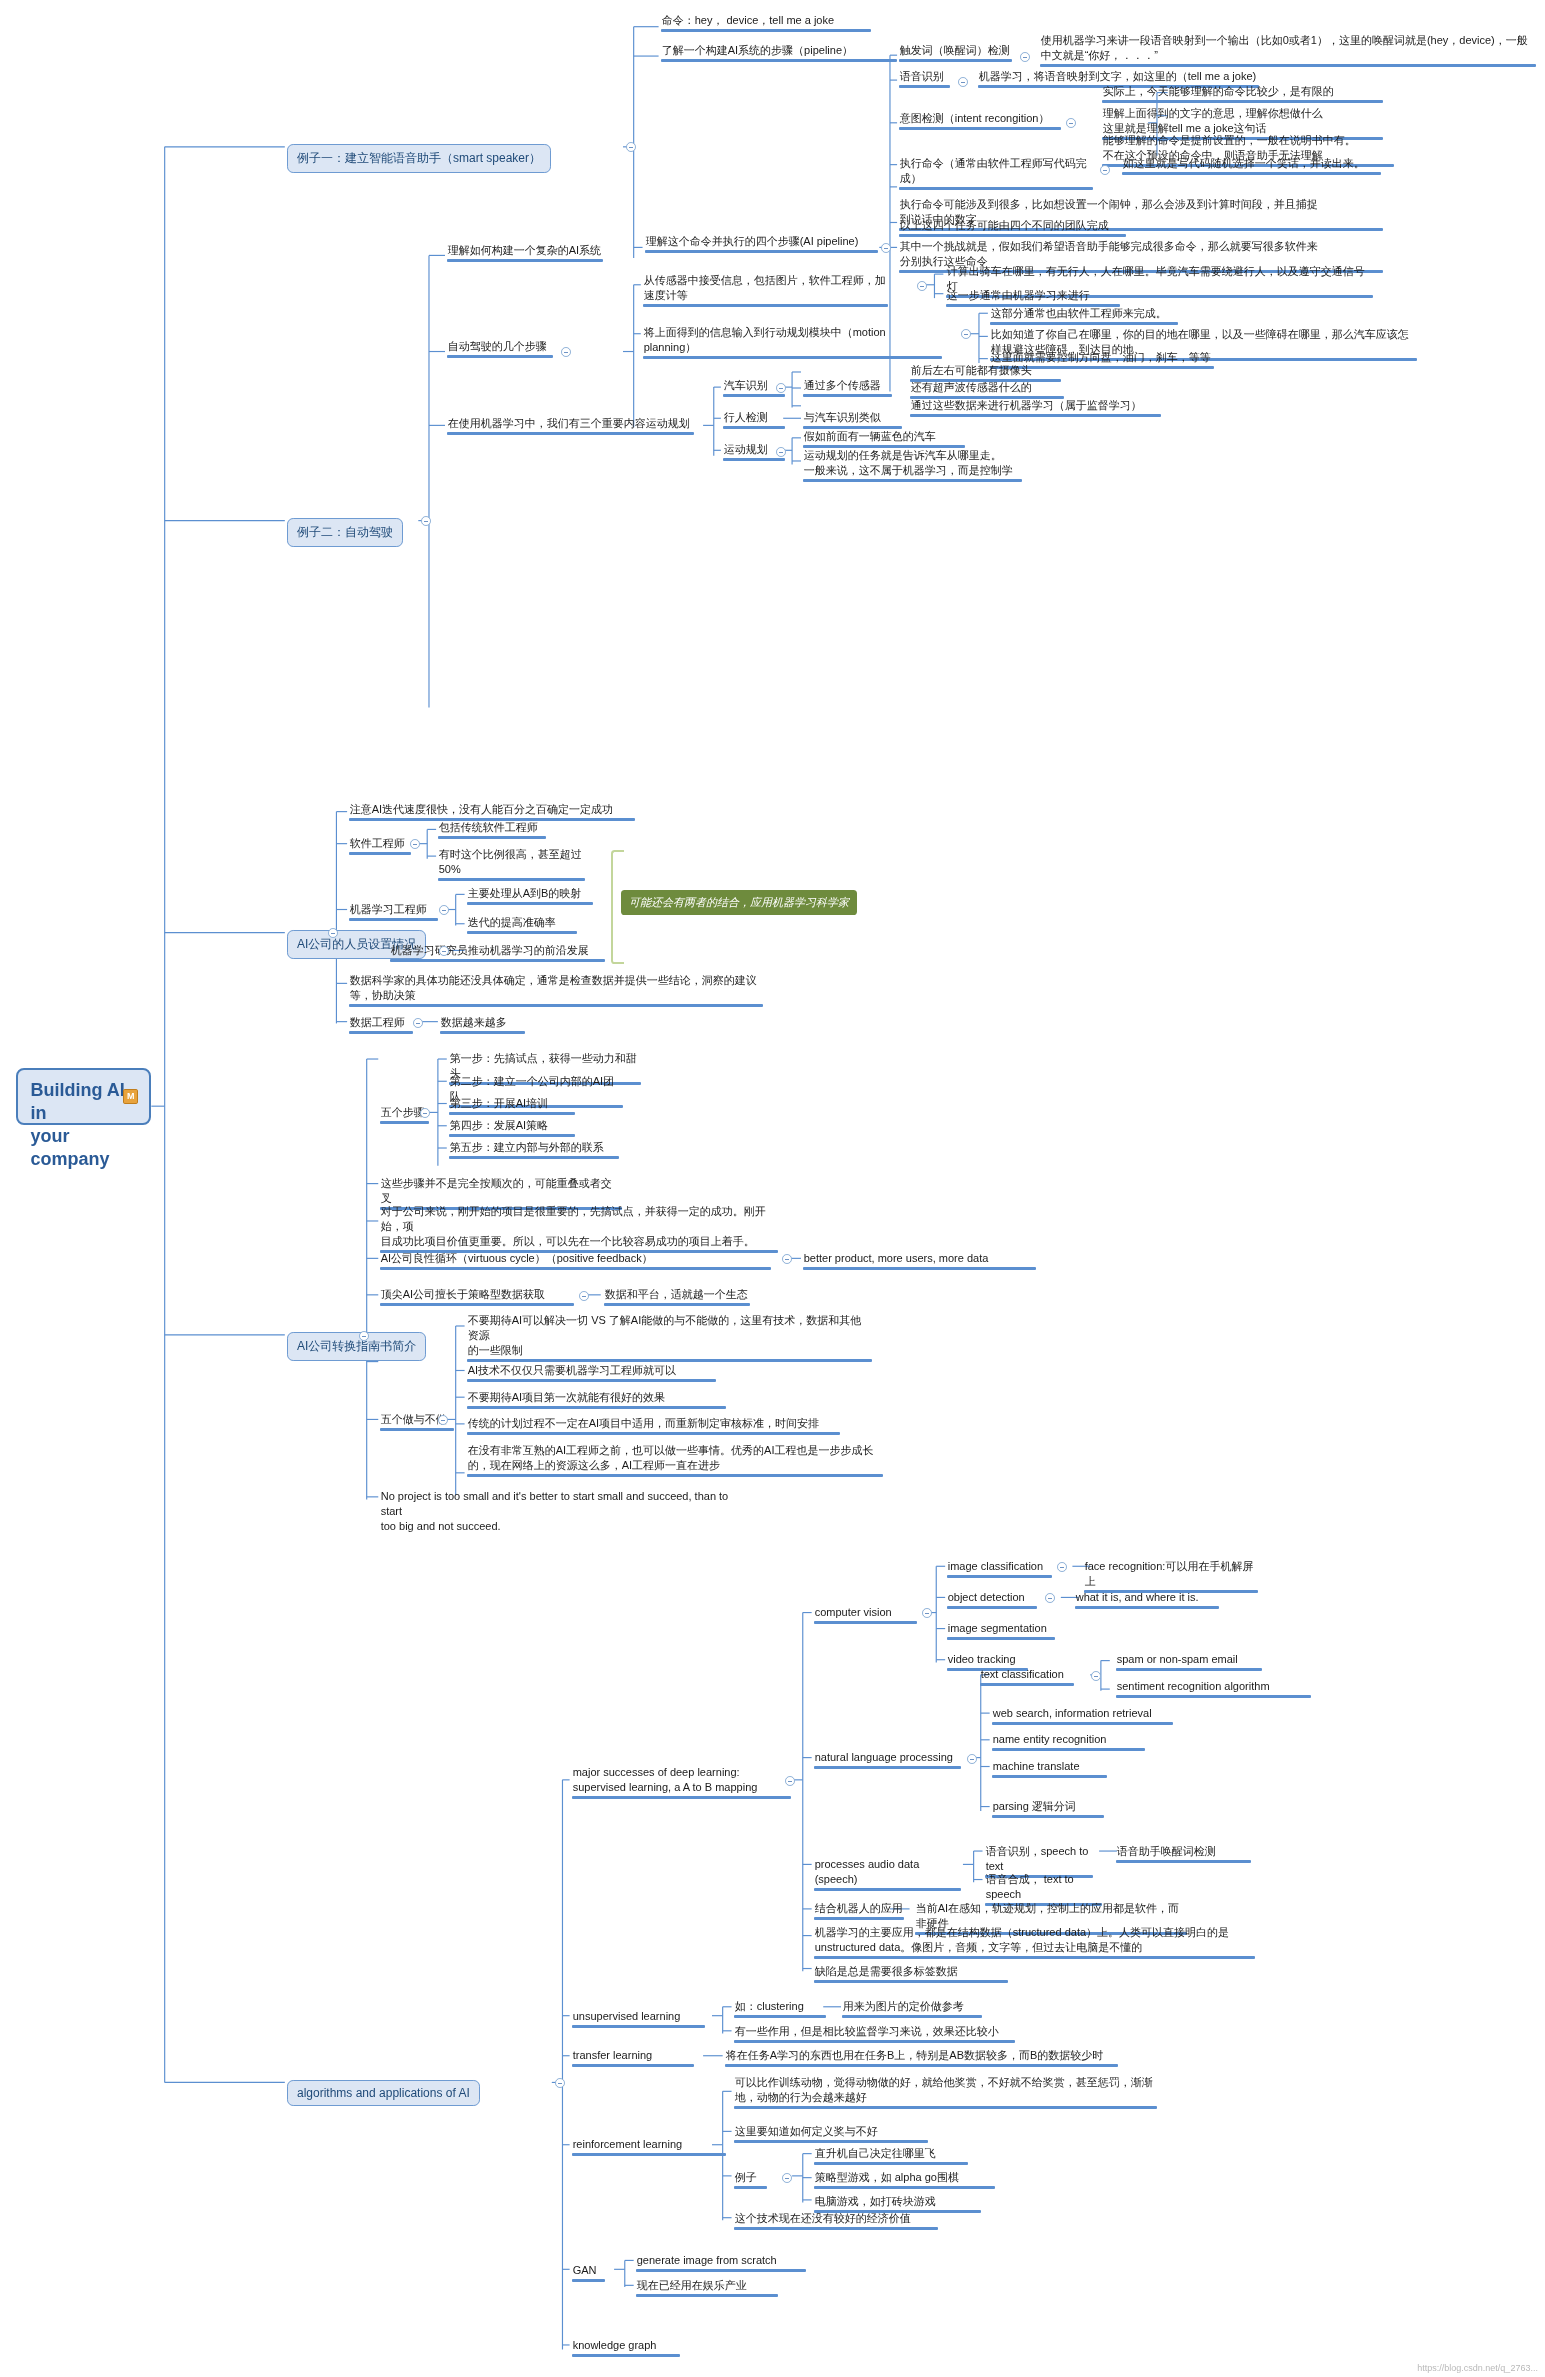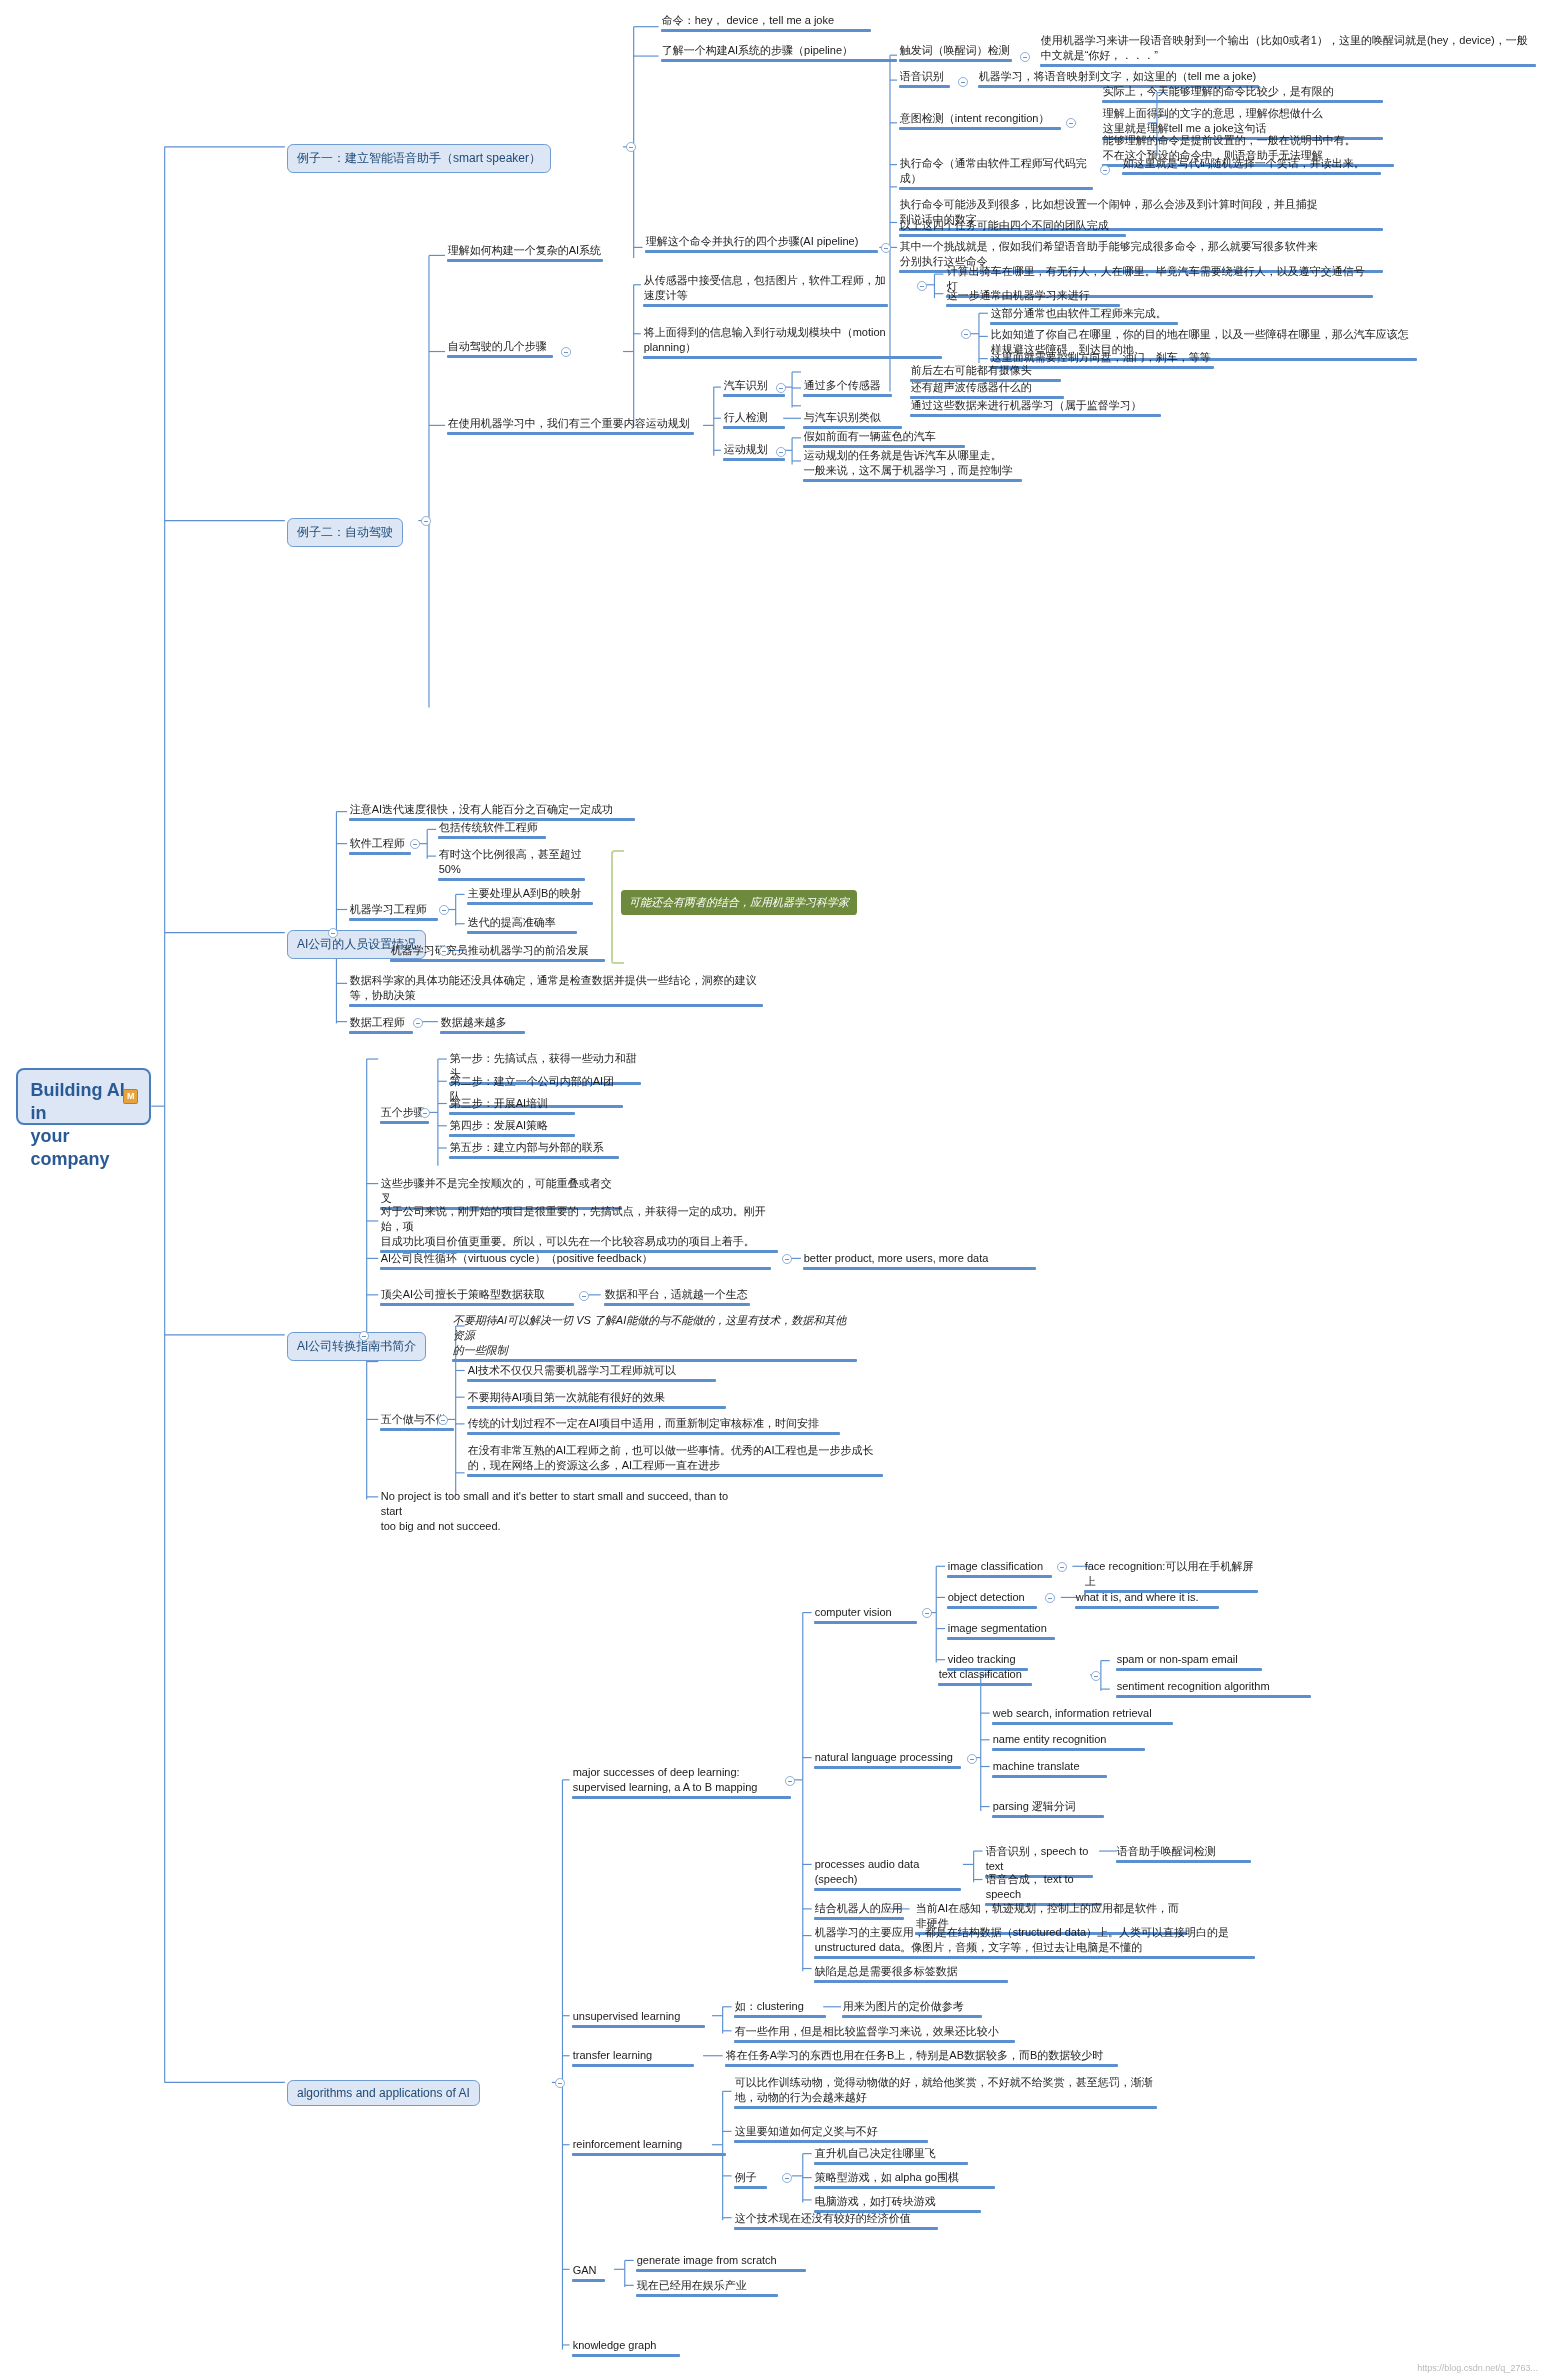--- a/index.html
+++ b/index.html
@@ -464,21 +464,21 @@
   <div class="tog" style="left:782px;top:1254px;"></div>
   <div class="node ul" style="left:801px;top:1250px;width:237px;">better product, more users, more data</div>
 
   <div class="node ul" style="left:378px;top:1286px;width:198px;">顶尖AI公司擅长于策略型数据获取</div>
   <div class="tog" style="left:579px;top:1291px;"></div>
   <div class="node ul" style="left:602px;top:1286px;width:150px;">数据和平台，适就越一个生态</div>
 
   <div class="node ul" style="left:378px;top:1411px;width:78px;">五个做与不做</div>
   <div class="tog" style="left:438px;top:1415px;"></div>
 
-  <div class="node ul" style="left:450px;top:1312px;width:409px;font-style:italic;">不要期待AI可以解决一切 VS 了解AI能做的与不能做的，这里有技术，数据和其他资源
+  <div class="node ul" style="left:465px;top:1312px;width:409px;">不要期待AI可以解决一切 VS 了解AI能做的与不能做的，这里有技术，数据和其他资源
 的一些限制</div>
   <div class="node ul" style="left:465px;top:1362px;width:253px;">AI技术不仅仅只需要机器学习工程师就可以</div>
   <div class="node ul" style="left:465px;top:1389px;width:263px;">不要期待AI项目第一次就能有很好的效果</div>
   <div class="node ul" style="left:465px;top:1415px;width:377px;">传统的计划过程不一定在AI项目中适用，而重新制定审核标准，时间安排</div>
   <div class="node ul" style="left:465px;top:1442px;width:420px;">在没有非常互熟的AI工程师之前，也可以做一些事情。优秀的AI工程也是一步步成长
 的，现在网络上的资源这么多，AI工程师一直在进步</div>
 
   <div class="node" style="left:378px;top:1488px;width:374px;">No project is too small and it's better to start small and succeed, than to start
 too big and not succeed.</div>
 
@@ -492,21 +492,21 @@
   <div class="tog" style="left:1057px;top:1562px;"></div>
   <div class="node ul" style="left:1082px;top:1558px;width:178px;">face recognition:可以用在手机解屏上</div>
   <div class="node ul" style="left:945px;top:1589px;width:94px;">object detection</div>
   <div class="tog" style="left:1045px;top:1593px;"></div>
   <div class="node ul" style="left:1073px;top:1589px;width:148px;">what it is, and where it is.</div>
   <div class="node ul" style="left:945px;top:1620px;width:112px;">image segmentation</div>
   <div class="node ul" style="left:945px;top:1651px;width:85px;">video tracking</div>
 
   <div class="node ul" style="left:812px;top:1749px;width:151px;">natural language processing</div>
   <div class="tog" style="left:967px;top:1754px;"></div>
-  <div class="node ul" style="left:936px;top:1666px;width:98px;">text classification</div>
+  <div class="node ul" style="left:978px;top:1666px;width:98px;">text classification</div>
   <div class="tog" style="left:1091px;top:1671px;"></div>
   <div class="node ul" style="left:1114px;top:1651px;width:150px;">spam or non-spam email</div>
   <div class="node ul" style="left:1114px;top:1678px;width:199px;">sentiment recognition algorithm</div>
   <div class="node ul" style="left:990px;top:1705px;width:185px;">web search, information retrieval</div>
   <div class="node ul" style="left:990px;top:1731px;width:157px;">name entity recognition</div>
   <div class="node ul" style="left:990px;top:1758px;width:119px;">machine translate</div>
   <div class="node ul" style="left:990px;top:1798px;width:116px;">parsing 逻辑分词</div>
 
   <div class="node ul" style="left:812px;top:1856px;width:151px;">processes audio data (speech)</div>
   <div class="node ul" style="left:983px;top:1843px;width:112px;">语音识别，speech to text</div>

